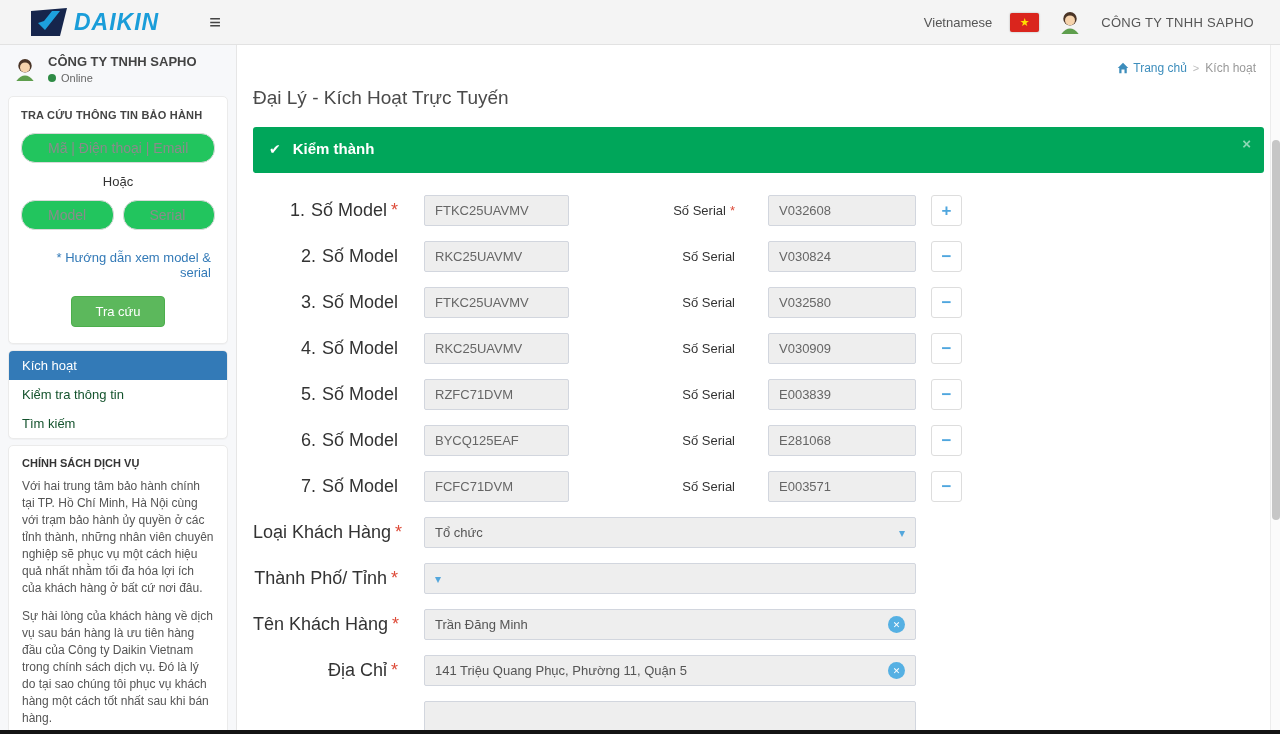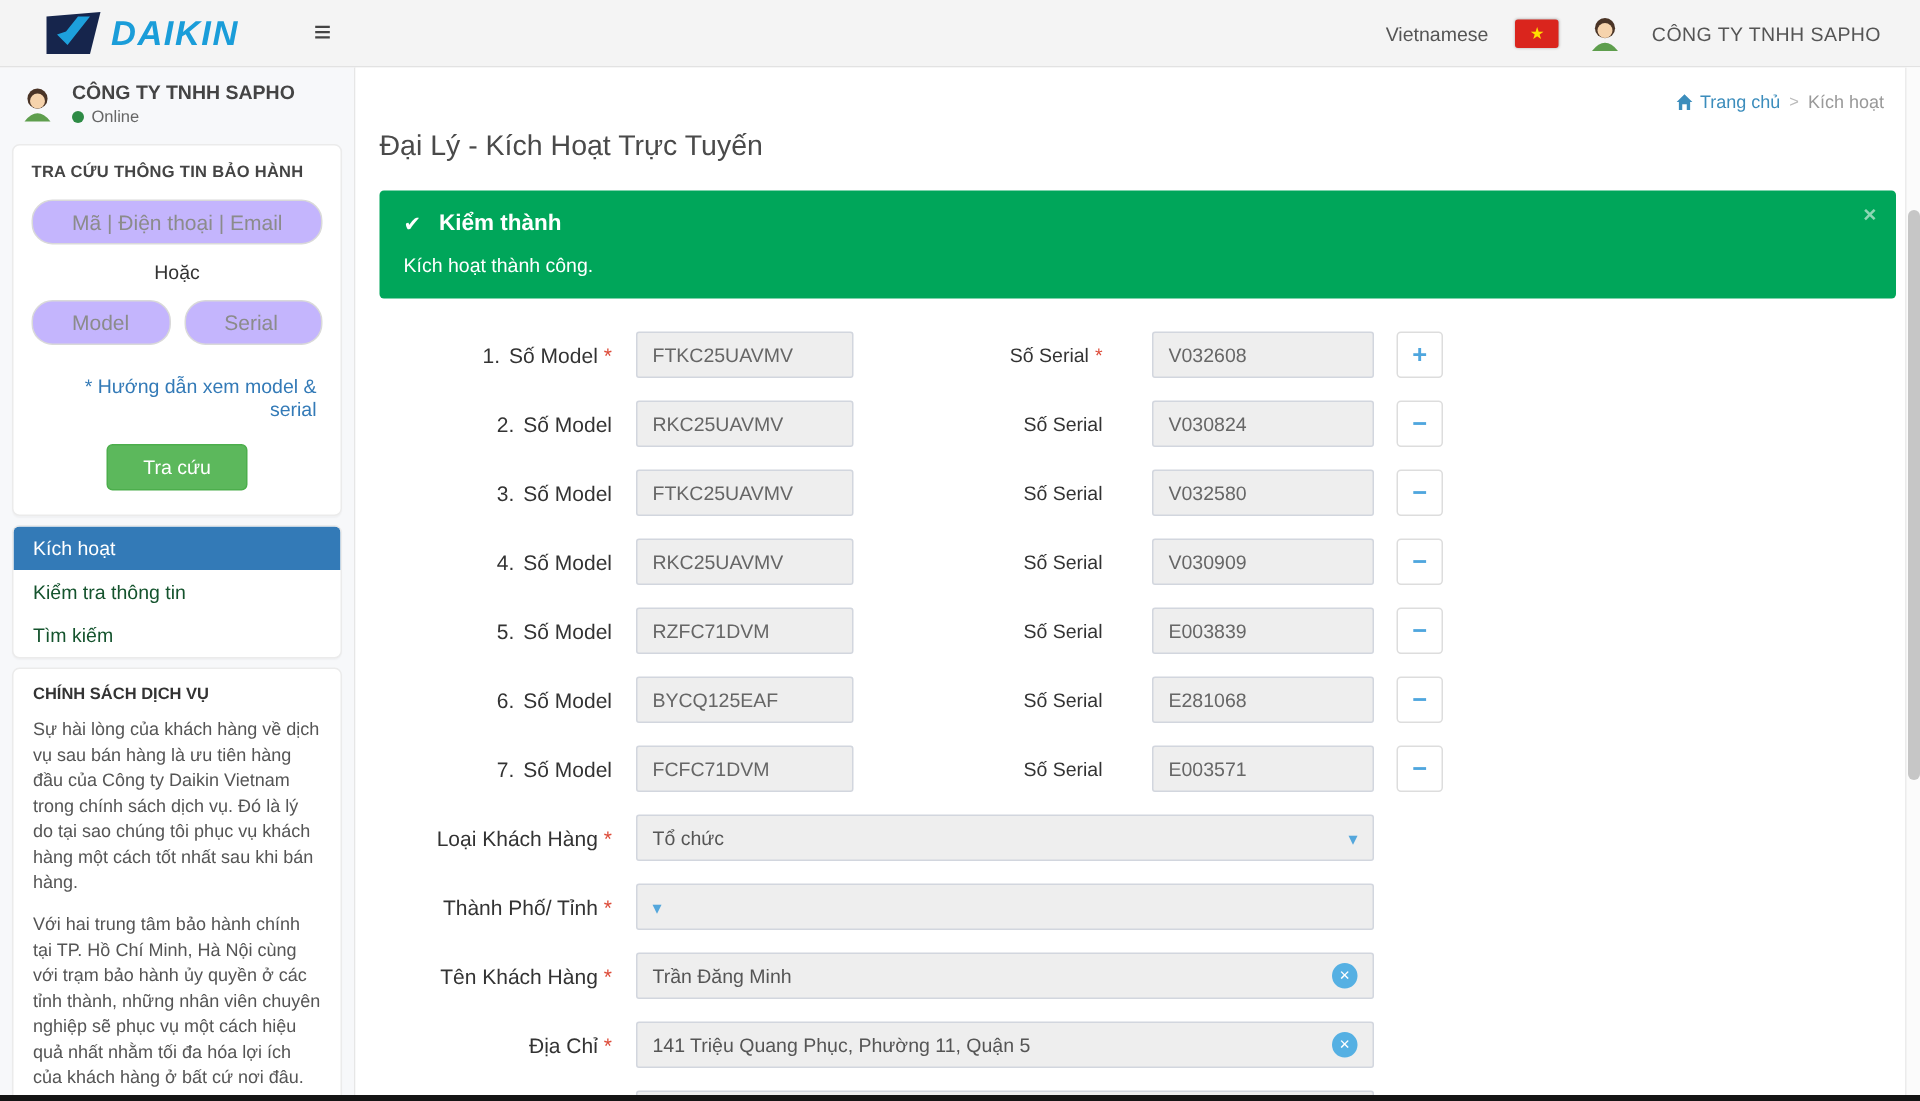--- a/index.html
+++ b/index.html
@@ -25,21 +25,21 @@
   .sidebar{width:237px;flex:none;background:#f7f8fa;border-right:1px solid #e6e6e6;
     box-sizing:border-box;overflow:hidden;}
   .company{padding:9px 12px 7px;display:flex;gap:10px;align-items:center;}
   .company-name{font-size:13px;font-weight:bold;color:#444;}
   .company-status{font-size:11px;color:#666;margin-top:3px;display:flex;align-items:center;gap:5px;}
   .online-dot{width:8px;height:8px;border-radius:50%;background:#2e8b45;display:inline-block;}
   .card{background:#fff;border:1px solid #ebebeb;border-radius:5px;margin:5px 8px 6px;
     box-shadow:0 1px 1px rgba(0,0,0,.03);}
   .search-card{padding:10px 12px 12px;}
   .s-title{font-size:11px;font-weight:bold;color:#444;margin:2px 0 12px;letter-spacing:.2px;}
-  .s-input{width:100%;height:30px;background:#c4b5fd;border:1px solid #d9d9d9;border-radius:14px;
+  .s-input{width:100%;height:30px;background:#22c55e;border:1px solid #d9d9d9;border-radius:14px;
     padding:0 26px;font-size:14px;color:#555;box-sizing:border-box;font-family:inherit;}
   .s-input::placeholder{color:#8b8b8b;}
   .or-label{text-align:center;font-size:13px;color:#333;margin:11px 0;}
   .duo{display:flex;gap:9px;}
   .duo .s-input{width:50%;}
   .help-link{color:#337ab7;font-size:13px;text-align:right;margin:20px 4px 16px;cursor:pointer;}
   .lookup-btn{display:block;margin:0 auto 4px;background:#5cb85c;color:#fff;border:1px solid #4cae4c;
     border-radius:4px;padding:7px 23px;font-size:13px;cursor:pointer;font-family:inherit;}
   .nav-card{padding:0;overflow:hidden;}
   .nav-item{padding:7px 13px;font-size:13px;color:#14532d;cursor:pointer;}
@@ -56,22 +56,22 @@
   .page-title{font-size:19px;font-weight:400;color:#4a4a4a;margin:42px 0 0;line-height:22px;}
   .alert{margin-top:18px;background:#00a65a;border-radius:3px;color:#fff;
     padding:12px 16px 14px;position:relative;}
   .alert-title{font-weight:bold;font-size:15px;display:flex;gap:12px;align-items:center;line-height:20px;}
   .alert-check{font-size:14px;}
   .alert-msg{font-size:13px;margin-top:10px;line-height:16px;}
   .alert-close{position:absolute;top:9px;right:13px;color:rgba(255,255,255,.55);
     font-weight:bold;font-size:15px;cursor:pointer;line-height:1;}
   .form{margin-top:22px;}
   .frow{display:flex;align-items:center;margin-bottom:15px;height:31px;}
-  .flabel{width:171px;flex:none;text-align:right;padding-right:16px;box-sizing:border-box;
-    font-size:14px;color:#333;white-space:nowrap;}
+  .flabel{width:171px;flex:none;text-align:right;padding-right:26px;box-sizing:border-box;
+    font-size:18px;color:#333;white-space:nowrap;}
   .num{margin-right:6px;}
   .req{color:#dd4b39;margin-left:4px;}
   .inp{height:31px;background:#eee;border:1px solid #d2d6de;border-radius:2px;font-size:13px;
     color:#666;padding:0 10px;box-sizing:border-box;font-family:inherit;}
   .model-inp{width:145px;}
   .slabel{width:199px;flex:none;text-align:right;padding-right:33px;box-sizing:border-box;
     font-size:13px;color:#333;white-space:nowrap;}
   .serial-inp{width:148px;}
   .row-btn{width:31px;height:31px;margin-left:15px;background:#fff;border:1px solid #ddd;
     border-radius:3px;color:#4fa6de;font-size:17px;font-weight:900;line-height:1;cursor:pointer;
@@ -149,22 +149,22 @@
 
     <div class="card nav-card" id="sidebar-nav">
         <div class="nav-item active">Kích hoạt</div>
         <div class="nav-item">Kiểm tra thông tin</div>
         <div class="nav-item">Tìm kiếm</div>
       </div>
 
     <div class="card policy-card">
       <div class="p-title">CHÍNH SÁCH DỊCH VỤ</div>
       <div id="policy-paragraphs">
+          <p>Với hai trung tâm bảo hành chính tại TP. Hồ Chí Minh, Hà Nội cùng với trạm bảo hành ủy quyền ở các tỉnh thành, những nhân viên chuyên nghiệp sẽ phục vụ một cách hiệu quả nhất nhằm tối đa hóa lợi ích của khách hàng ở bất cứ nơi đâu.</p>
           <p>Sự hài lòng của khách hàng về dịch vụ sau bán hàng là ưu tiên hàng đầu của Công ty Daikin Vietnam trong chính sách dịch vụ. Đó là lý do tại sao chúng tôi phục vụ khách hàng một cách tốt nhất sau khi bán hàng.</p>
-          <p>Với hai trung tâm bảo hành chính tại TP. Hồ Chí Minh, Hà Nội cùng với trạm bảo hành ủy quyền ở các tỉnh thành, những nhân viên chuyên nghiệp sẽ phục vụ một cách hiệu quả nhất nhằm tối đa hóa lợi ích của khách hàng ở bất cứ nơi đâu.</p>
         </div>
 
     </div>
   </aside>
 
   <main class="main">
     <div class="breadcrumb">
       <span class="home-link">
         <svg width="12" height="12" viewBox="0 0 16 16">
           <path d="M8 1 L15 8 H13 V15 H10 V10 H6 V15 H3 V8 H1 Z" fill="#3c8dbc"></path>
@@ -175,21 +175,20 @@
       <span>Kích hoạt</span>
     </div>
 
     <h1 class="page-title">Đại Lý - Kích Hoạt Trực Tuyến</h1>
 
     <div class="alert">
       <div class="alert-title">
         <span class="alert-check">✔</span>
         <span>Kiểm thành</span>
       </div>
-      <div class="alert-msg">Kích hoạt thành công.</div>
       <span class="alert-close">×</span>
     </div>
 
     <div class="form" id="activation-form">
 
     <div class="frow">
           <div class="flabel"><span class="num">1.</span><span>Số Model</span><span class="req">*</span></div>
           <input class="inp model-inp" readonly="" value="FTKC25UAVMV" style="">
           <div class="slabel"><span>Số Serial</span><span class="req">*</span></div>
           <input class="inp serial-inp" readonly="" value="V032608" style="">

